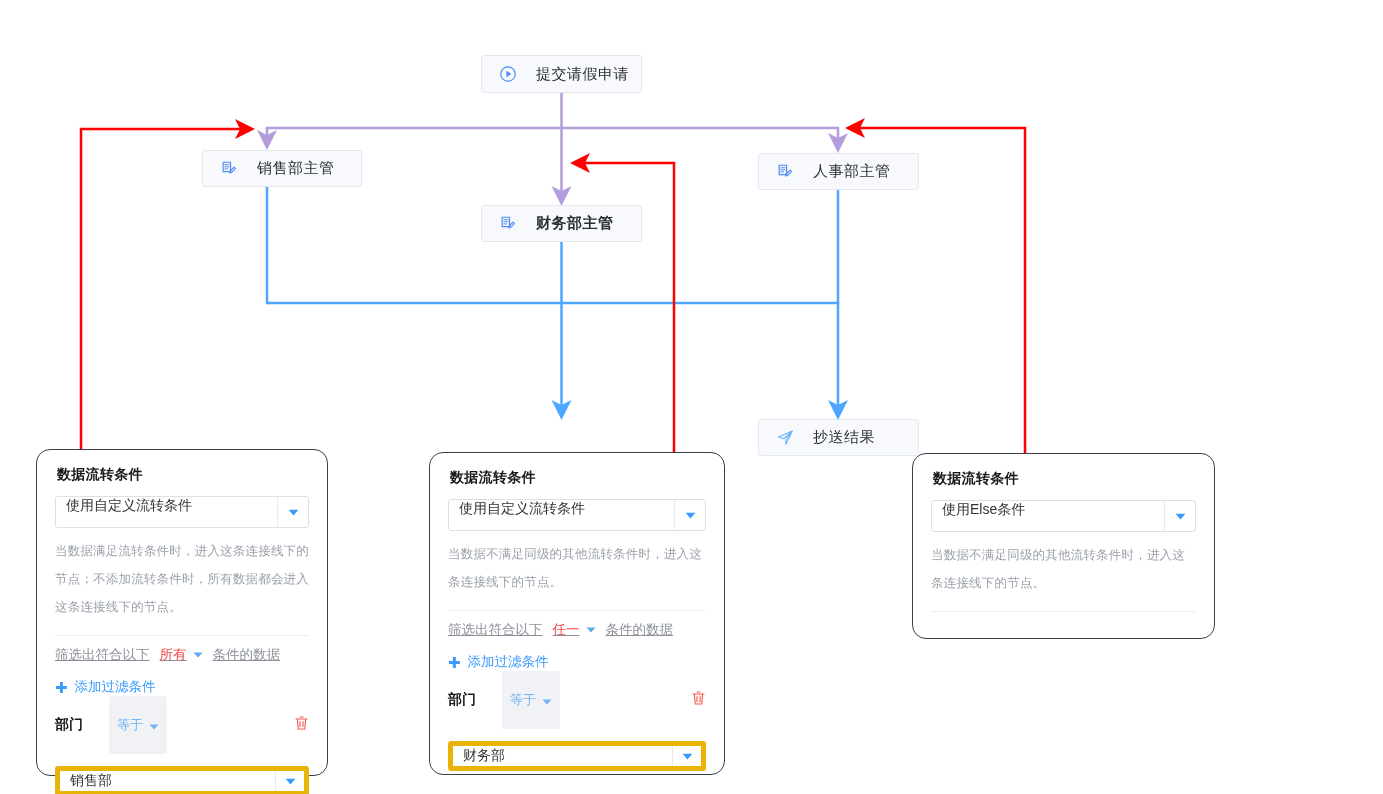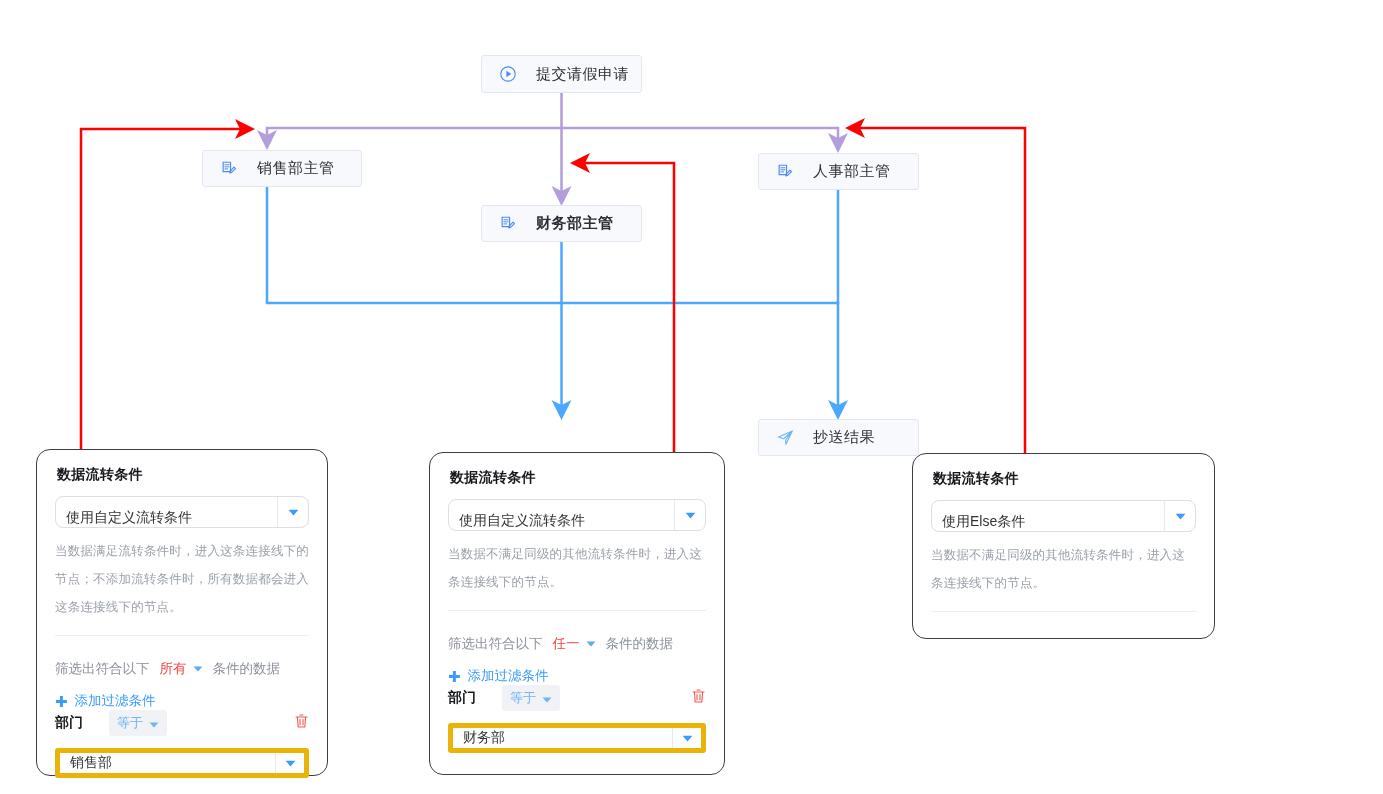--- a/index.html
+++ b/index.html
@@ -39,57 +39,57 @@
     border-radius:14px;
     padding:16px 18px 18px 18px;
   }
   .panel-title{
     font-size:14px;font-weight:bold;color:#16181c;
     margin:0 0 12px 2px;letter-spacing:.3px;
   }
   .select{
     position:relative;box-sizing:border-box;
     height:32px;width:100%;
-    border:1px solid #dcdfe6;border-radius:8px;
+    border:1px solid #dcdfe6;border-radius:3px;
     background:#fff;
-    display:flex;align-items:flex-end;
+    display:flex;align-items:flex-start;
     font-size:14px;color:#333;
     padding:0 10px;
   }
   .select .caret{
     position:absolute;right:0;top:0;bottom:0;width:30px;
     border-left:1px solid #e8eaee;
     display:flex;align-items:center;justify-content:center;
   }
   .hint{
     margin-top:9px;
     font-size:12.5px;line-height:28px;color:#9aa0aa;
     letter-spacing:.2px;
   }
   .divider{height:1px;background:#eceef1;margin:14px 0 0 0;}
   .filter-line{
-    margin-top:24px;
+    margin-top:10px;
     font-size:13.5px;color:#8b9099;
-    display:flex;align-items:center;gap:10px;white-space:nowrap;
+    display:flex;align-items:center;gap:10px;white-space:nowrap;text-decoration:underline;
   }
   .mini-sel{display:inline-flex;align-items:flex-start;gap:6px;color:#ef4444;}
   .mini-sel .mcaret{display:inline-block;}
   .addcond{
     margin-top:14px;
     font-size:13.5px;color:#3a9bfd;
     display:flex;align-items:center;gap:7px;cursor:pointer;
   }
   .addcond .plus{font-size:15px;line-height:1;color:#3a9bfd;}
   .cond-row{
     display:flex;align-items:center;gap:26px;
   }
   .cond-field{font-size:14px;font-weight:bold;color:#16181c;}
   .op-chip{
     background:#f0f2f5;border-radius:3px;
-    padding:4px 8px;
+    padding:20px 8px;
     font-size:13px;color:#6fb4f5;
     display:inline-flex;align-items:center;gap:6px;
   }
   .trash{margin-left:auto;}
   .val-select{
     margin-top:12px;position:relative;box-sizing:border-box;
     height:30px;width:100%;
     border:5px solid #eab308;border-radius:3px;background:#fff;
     display:flex;align-items:center;font-size:14px;color:#333;padding:0 10px;
   }

